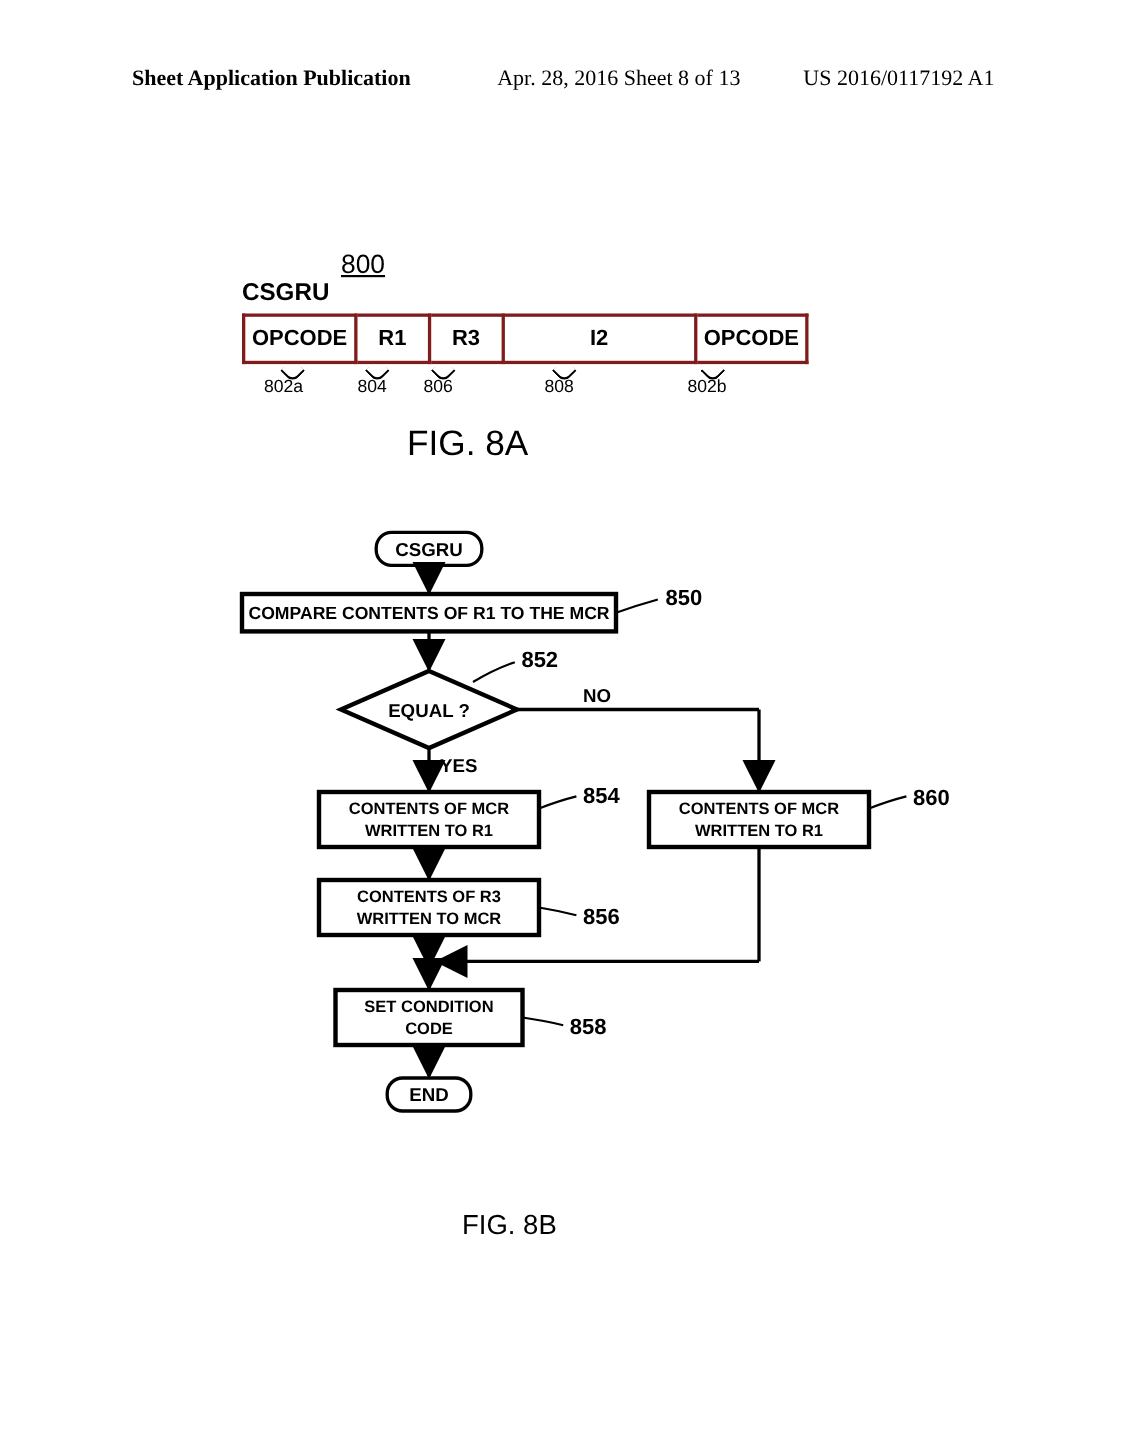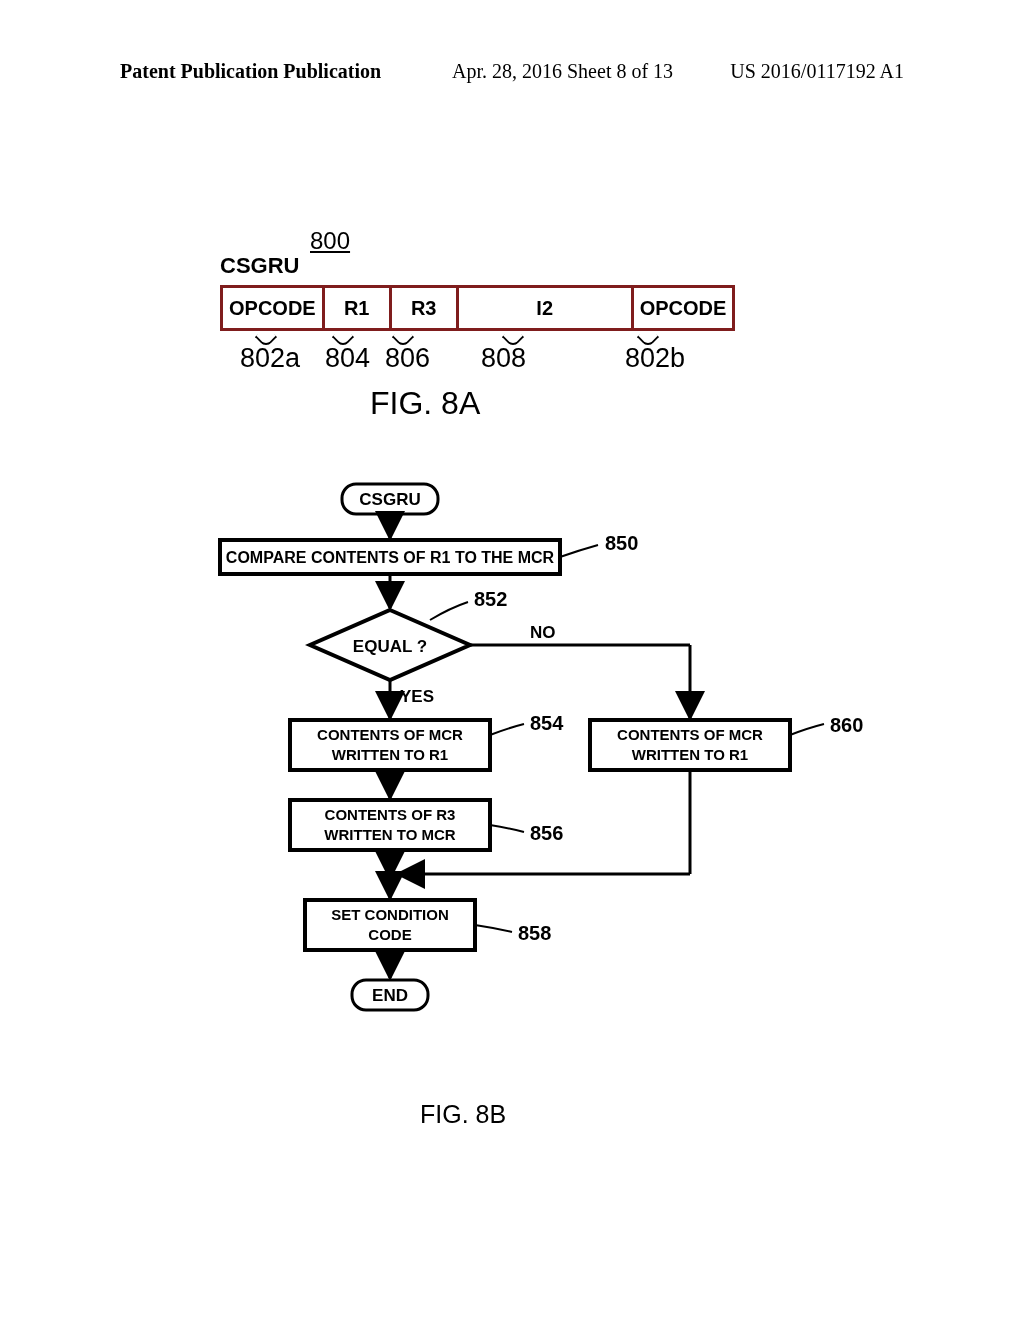--- a/index.html
+++ b/index.html
@@ -63,21 +63,21 @@
   .w-op { width:86px; }
   .w-r  { width:52px; }
   .w-i2 { width:160px; }
   .refrow {
     position:absolute;
     top:120px;
     left:0;
     width:540px;
     height:40px;
     font-family:Arial, Helvetica, sans-serif;
-    font-size:27px;
+    font-size:16px;
   }
   .refrow span { position:absolute; top:8px; }
   .paren {
     position:absolute;
     top:-6px;
     width:14px;
     height:14px;
     border-bottom:2px solid #000;
     border-right:2px solid #000;
     border-radius:0 0 8px 0;
@@ -110,21 +110,21 @@
     font-family:Arial, Helvetica, sans-serif;
     font-weight:bold;
   }
 </style>
 </head>
 <body>
 
 <div class="page">
 
   <div class="hdr">
-    <span class="left">Patent Publication Publication</span>
+    <span class="left">Sheet Application Publication</span>
     <span class="mid">Apr. 28, 2016  Sheet 8 of 13</span>
     <span class="right">US 2016/0117192 A1</span>
   </div>
 
   <div class="fig8a">
     <div class="ref800">800</div>
     <div class="csgru-label">CSGRU</div>
 
     <table class="fields">
       <tbody>
@@ -135,21 +135,21 @@
         <td class="w-i2">I2</td>
         <td class="w-op">OPCODE</td>
       </tr>
     </tbody>
       </table>
 
     <div class="refrow">
       <span style="left:20px">802a</span>
       <span style="left:105px">804</span>
       <span style="left:165px">806</span>
-      <span style="left:261px">808</span>
+      <span style="left:275px">808</span>
       <span style="left:405px">802b</span>
       <div class="paren" style="left:38px"></div>
       <div class="paren" style="left:115px"></div>
       <div class="paren" style="left:175px"></div>
       <div class="paren" style="left:285px"></div>
       <div class="paren" style="left:420px"></div>
     </div>
 
     <div class="fig8a-cap">FIG. 8A</div>
   </div>

